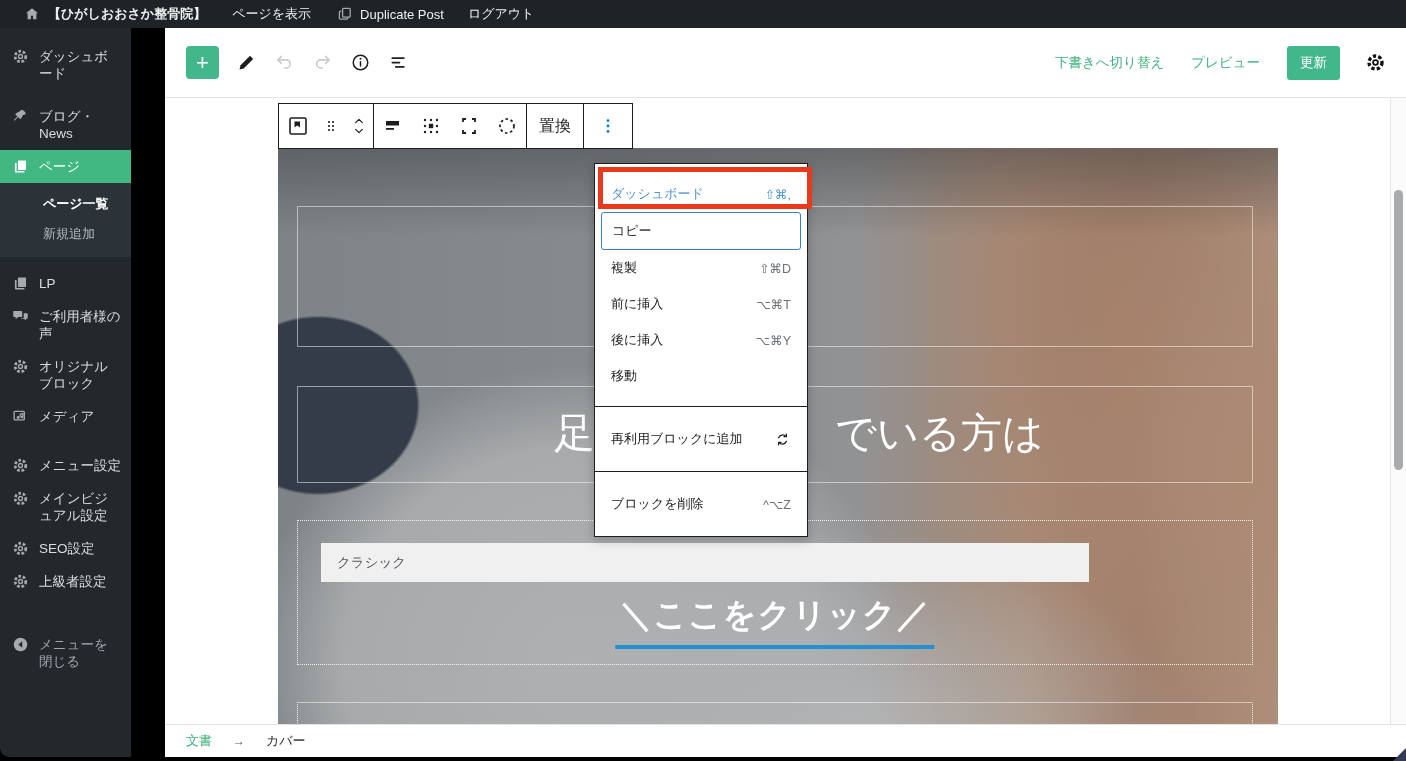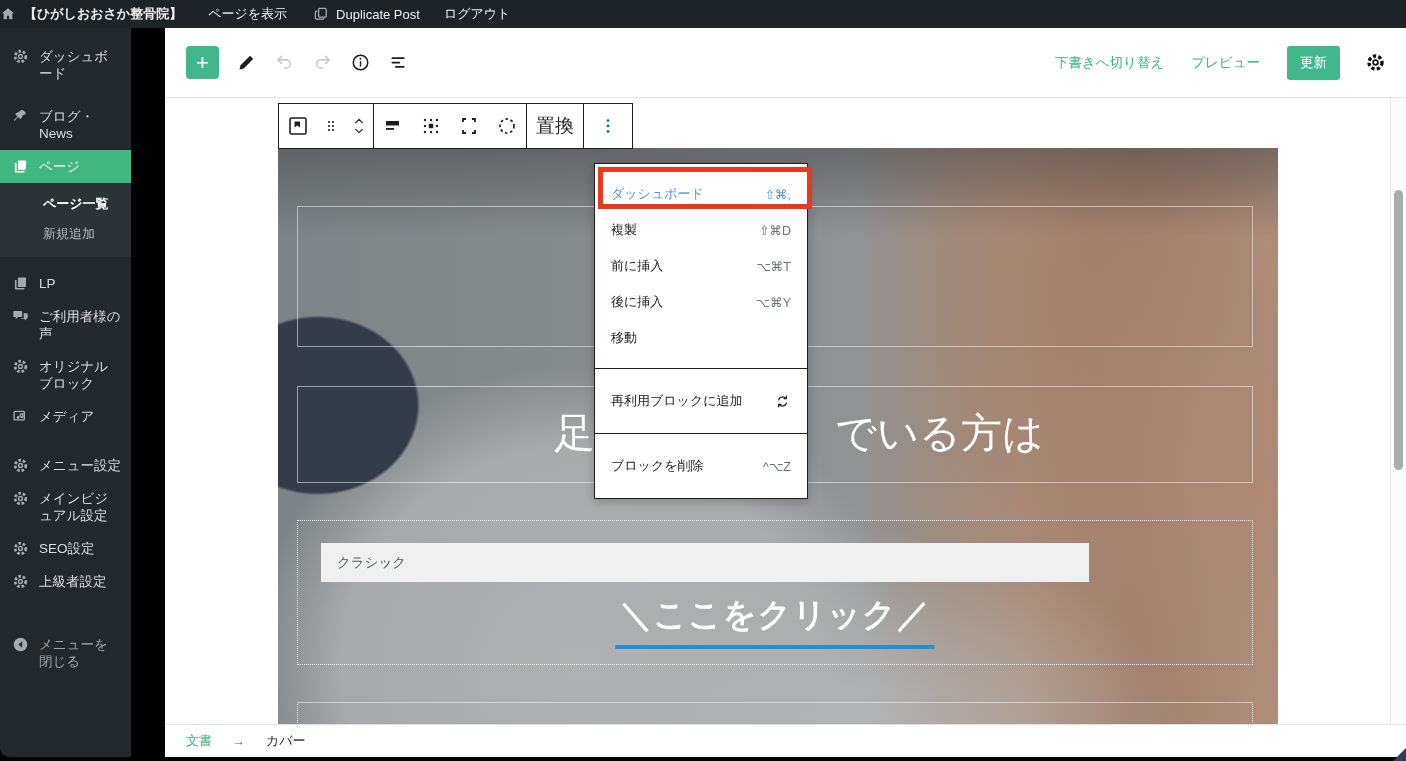--- a/index.html
+++ b/index.html
@@ -7,21 +7,21 @@
   .window{
     position:relative;width:1406px;height:761px;background:#000;overflow:hidden;
     font-family:"Liberation Sans","DejaVu Sans",sans-serif;
     -webkit-font-smoothing:antialiased;
   }
   svg{display:block;}
 
   
   .admin-bar{
     position:absolute;top:0;left:0;right:0;height:28px;background:#1d2327;
-    display:flex;align-items:center;color:#f0f0f1;font-size:13px;padding-left:0;z-index:30;
+    display:flex;align-items:center;color:#f0f0f1;font-size:13px;padding-left:24px;z-index:30;
   }
   .ab-item{display:flex;align-items:center;gap:7px;cursor:pointer;}
   .ab-sitename{margin-left:8px;font-weight:700;}
   .ab-view{margin-left:26px;}
   .ab-dup{margin-left:26px;}
   .ab-logout{margin-left:24px;}
   .ab-ico{color:#a7aaad;}
 
   
   .sidebar{
@@ -117,21 +117,21 @@
 
   
   .block-toolbar{
     position:absolute;left:113px;top:5px;height:46px;background:#fff;border:1px solid #1e1e1e;
     display:flex;align-items:stretch;z-index:8;
   }
   .tb-group{display:flex;align-items:stretch;border-right:1px solid #1e1e1e;}
   .tb-group:last-child{border-right:none;}
   .tb-btn{display:flex;align-items:center;justify-content:center;width:38px;color:#1e1e1e;cursor:pointer;background:#fff;border:none;}
   .tb-btn.narrow{width:28px;}
-  .tb-replace{width:56px;font-size:19px;}
+  .tb-replace{width:56px;font-size:16px;}
   .tb-more{width:48px;color:#007cba;}
 
   
   .popover{
     position:absolute;left:429px;top:65px;width:214px;background:#fff;border:1px solid #1e1e1e;
     box-shadow:0 3px 10px rgba(0,0,0,.22);z-index:9;
   }
   .pop-group{padding:12px 0;border-bottom:1px solid #1e1e1e;}
   .pop-group:last-child{border-bottom:none;}
   .pop-group.g2{padding:14px 0;}
@@ -467,20 +467,23 @@
           </button>
         </div>
       </div>
 
       <div class="popover">
         <div class="pop-group">
           <div class="mitem link-blue">
             <span>ダッシュボード</span>
             <span class="shortcut" style="color:#4f94d4;">⇧⌘,</span>
           </div>
+          <div class="mitem focused">
+            <span>コピー</span>
+          </div>
           <div class="mitem">
             <span>複製</span>
             <span class="shortcut">⇧⌘D</span>
           </div>
           <div class="mitem">
             <span>前に挿入</span>
             <span class="shortcut">⌥⌘T</span>
           </div>
           <div class="mitem">
             <span>後に挿入</span>

